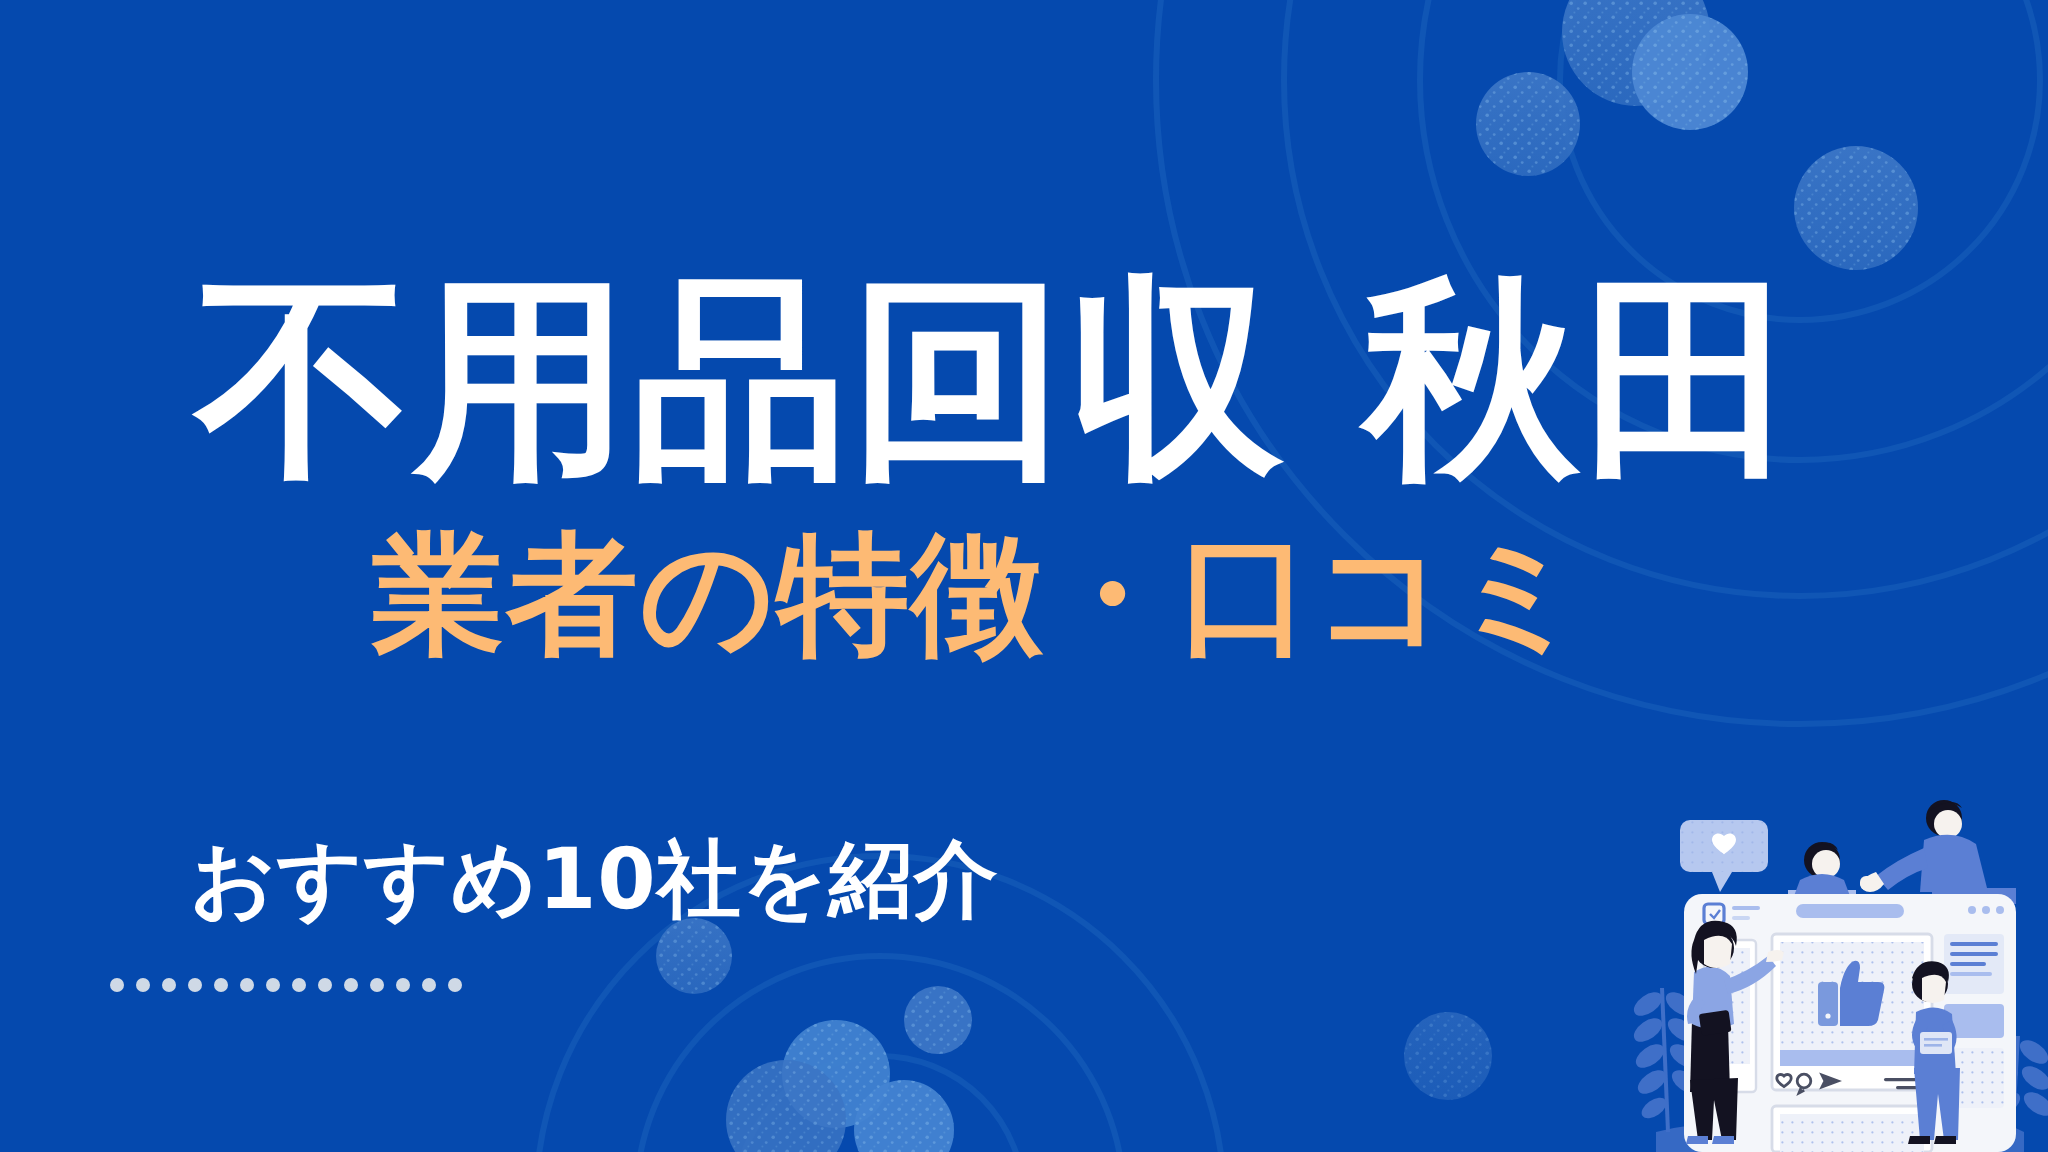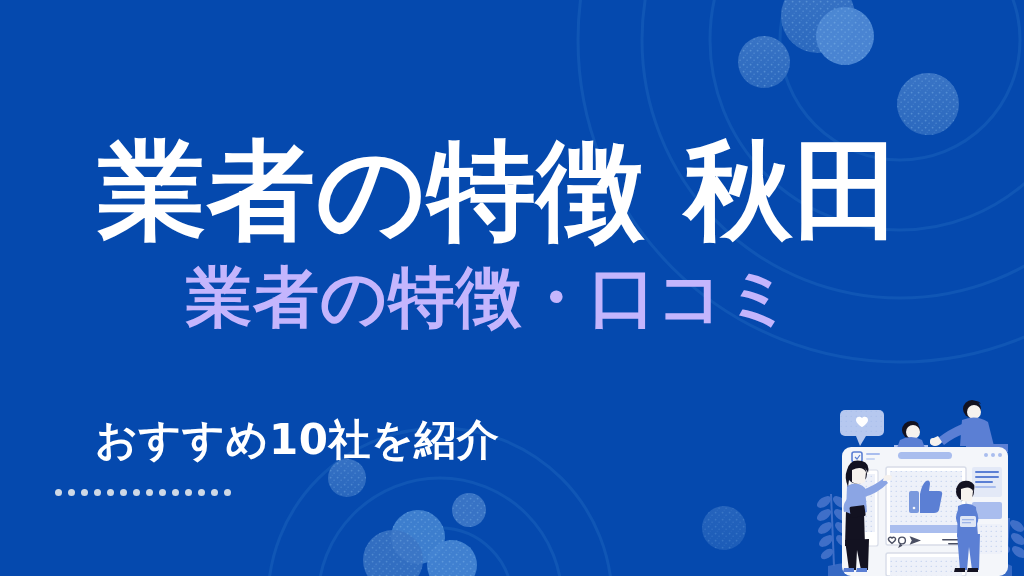--- a/index.html
+++ b/index.html
@@ -158,22 +158,22 @@
         <circle cx="452" cy="565" r="25" fill="url(#speckle)" opacity="0.85"></circle>
       </g>
 
       <g>
         <circle cx="724" cy="528" r="22" fill="url(#circGrad)" opacity="0.55"></circle>
         <circle cx="724" cy="528" r="22" fill="url(#speckle)" opacity="0.45"></circle>
       </g>
     </g>
   </svg>
 
-  <div class="title-main" style="color: rgb(255, 255, 255);">業者の特徴 秋田</div>
-  <div class="title-sub" style="color: #c4b5fd;">業者の特徴・口コミ</div>
+  <div class="title-main" style="color: rgb(255, 255, 255);">不用品回収 秋田</div>
+  <div class="title-sub" style="color: #fdba74;">業者の特徴・口コミ</div>
   <div class="tagline" style="color: rgb(255, 255, 255);">おすすめ10社を紹介</div>
 
   <div class="dotted-rule">
       <i style="background: rgb(207, 217, 230);"></i>
       <i style="background: rgb(207, 217, 230);"></i>
       <i style="background: rgb(207, 217, 230);"></i>
       <i style="background: rgb(207, 217, 230);"></i>
       <i style="background: rgb(207, 217, 230);"></i>
       <i style="background: rgb(207, 217, 230);"></i>
       <i style="background: rgb(207, 217, 230);"></i>

